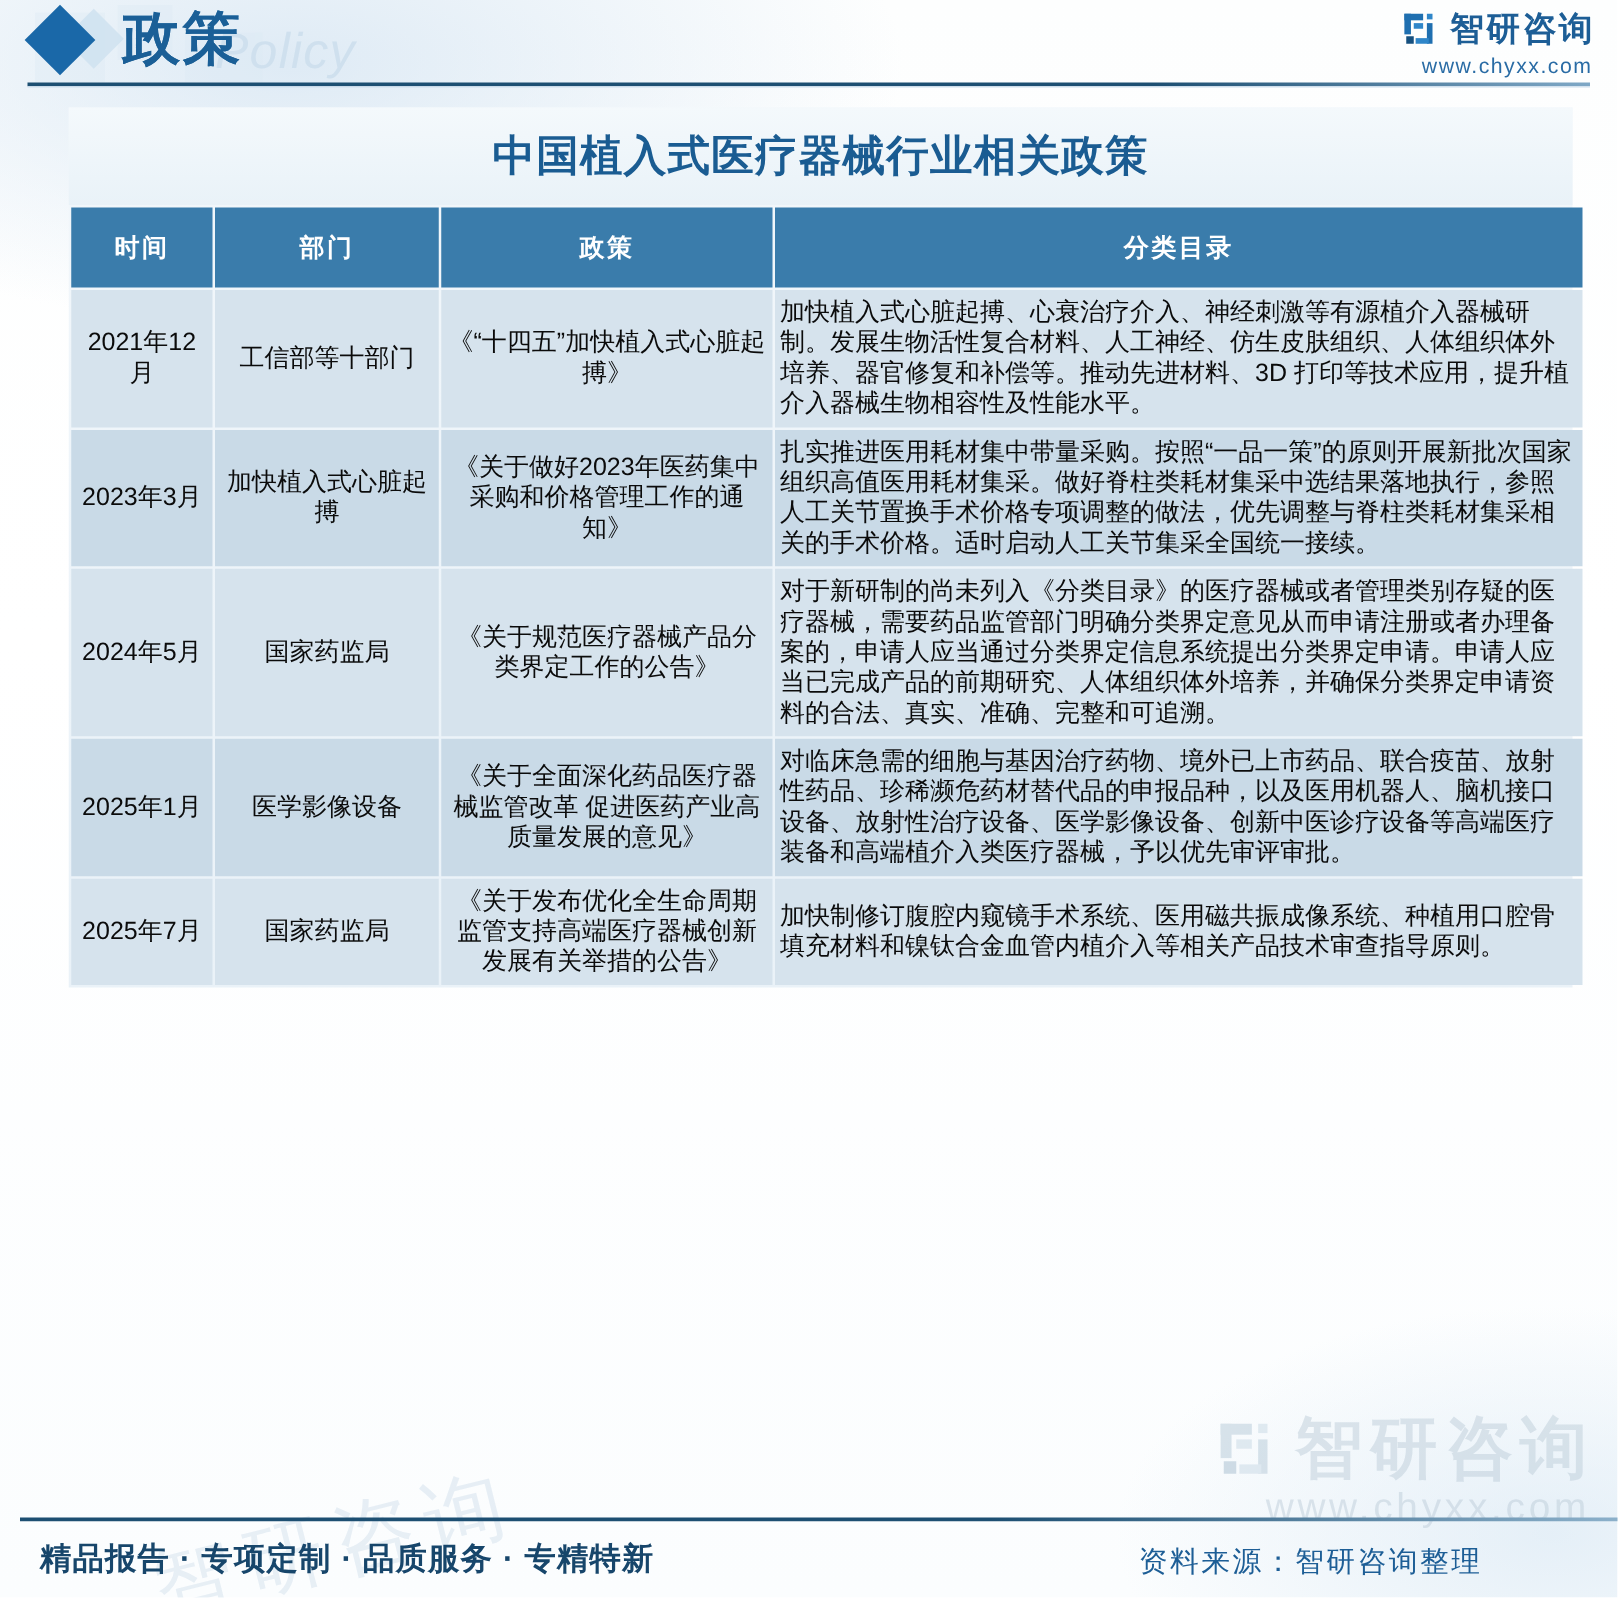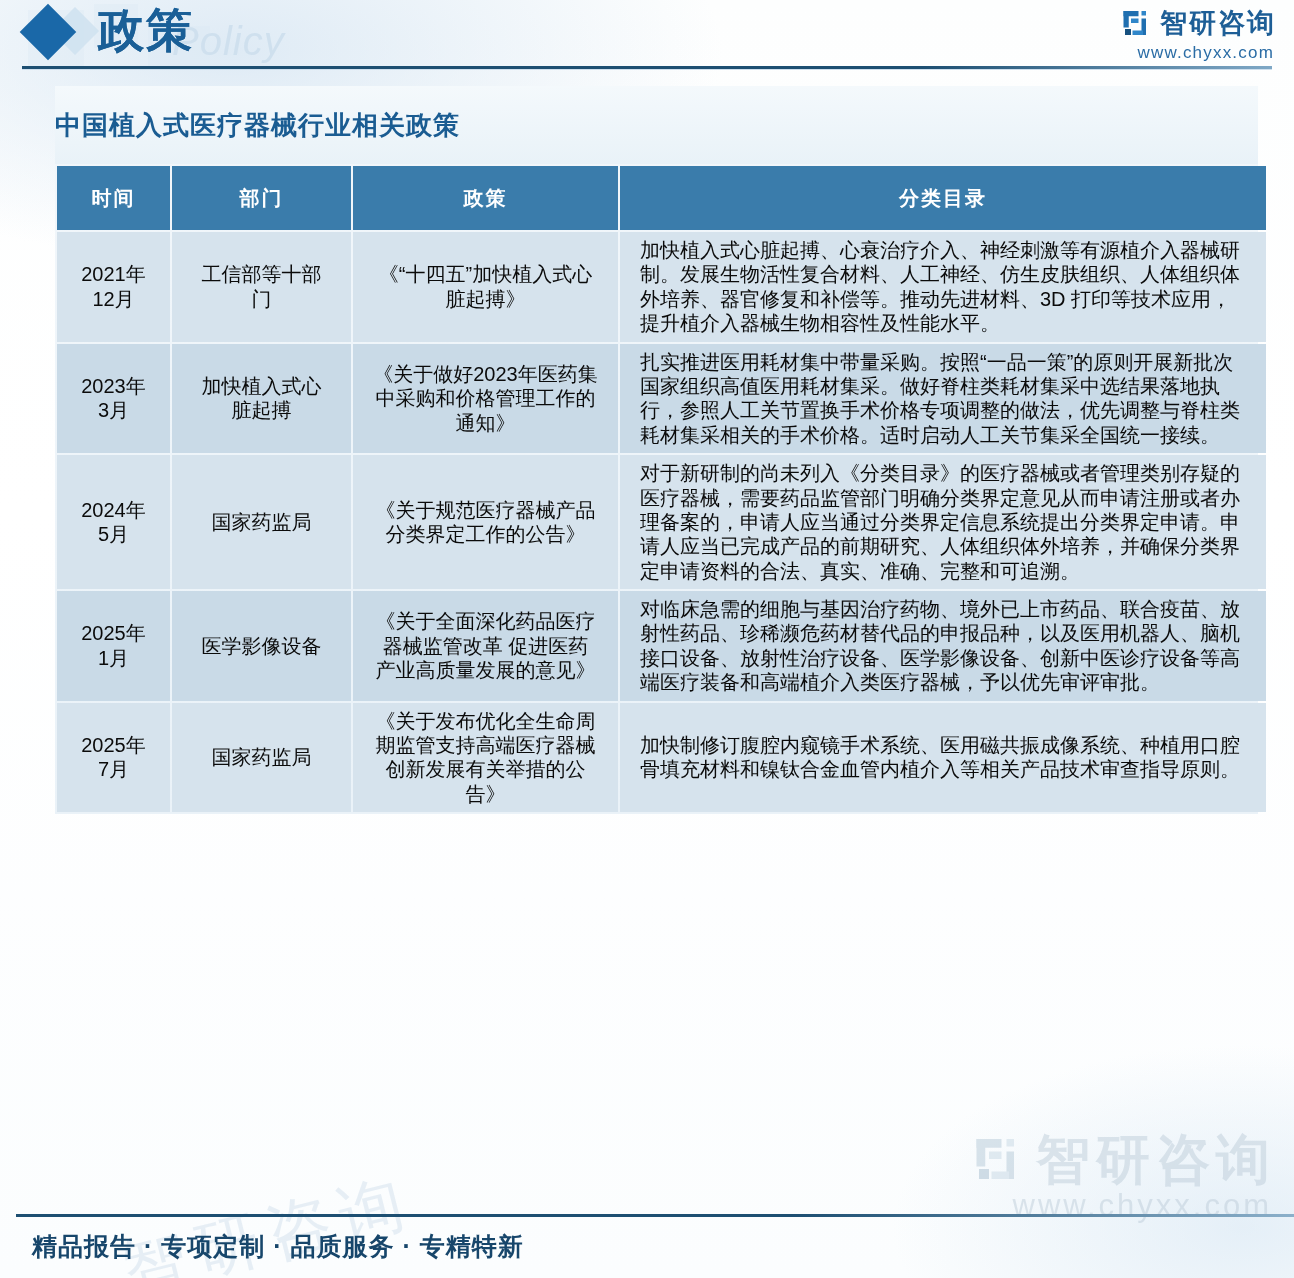--- a/index.html
+++ b/index.html
@@ -148,21 +148,22 @@
   .card {
     position: absolute;
     left: 55px; top: 86px;
     width: 1203px;
     z-index: 3;
     background: linear-gradient(180deg,#f2f7fb 0%, #eaf2f8 100%);
   }
   .card-title {
     height: 78px;
     line-height: 78px;
-    font-size: 26px;
+    text-align: center;
+    font-size: 34px;
     font-weight: bold;
     color: #1a5c92;
     letter-spacing: 1px;
     background: linear-gradient(180deg,#f4f9fc 0%,#e9f2f8 100%);
   }
 
   table.policy {
     width: 1203px;
     border-collapse: separate;
     border-spacing: 2px 2px;
@@ -178,21 +179,21 @@
     text-align: center;
     vertical-align: middle;
     border: none;
   }
   table.policy td {
     background: #cfdee9;
     color: #0b0b0b;
     font-size: 20px;
     vertical-align: middle;
     border: none;
-    padding: 6px 20px;
+    padding: 6px 4px;
     line-height: 1.22;
   }
   table.policy tbody tr:nth-child(odd) td { background: #d6e3ed; }
   table.policy tbody tr:nth-child(even) td { background: #c9dae7; }
 
   td.c-time, td.c-dept, td.c-policy {
     text-align: center;
     font-size: 23px;
     line-height: 1.28;
   }
@@ -373,13 +374,14 @@
       <rect x="14" y="30" width="14" height="6" fill="#c3d5e2"></rect>
     </svg>
     <div class="wm-big-name">智研咨询</div>
   </div>
   <div class="wm-big-url">www.chyxx.com</div>
 </div>
 
 <div class="footer">
   <div class="ftr-rule"></div>
   <div class="ftr-left">精品报告 · 专项定制 · 品质服务 · 专精特新</div>
+  <div class="ftr-right">资料来源：智研咨询整理</div>
 </div>
 
 </body></html>

